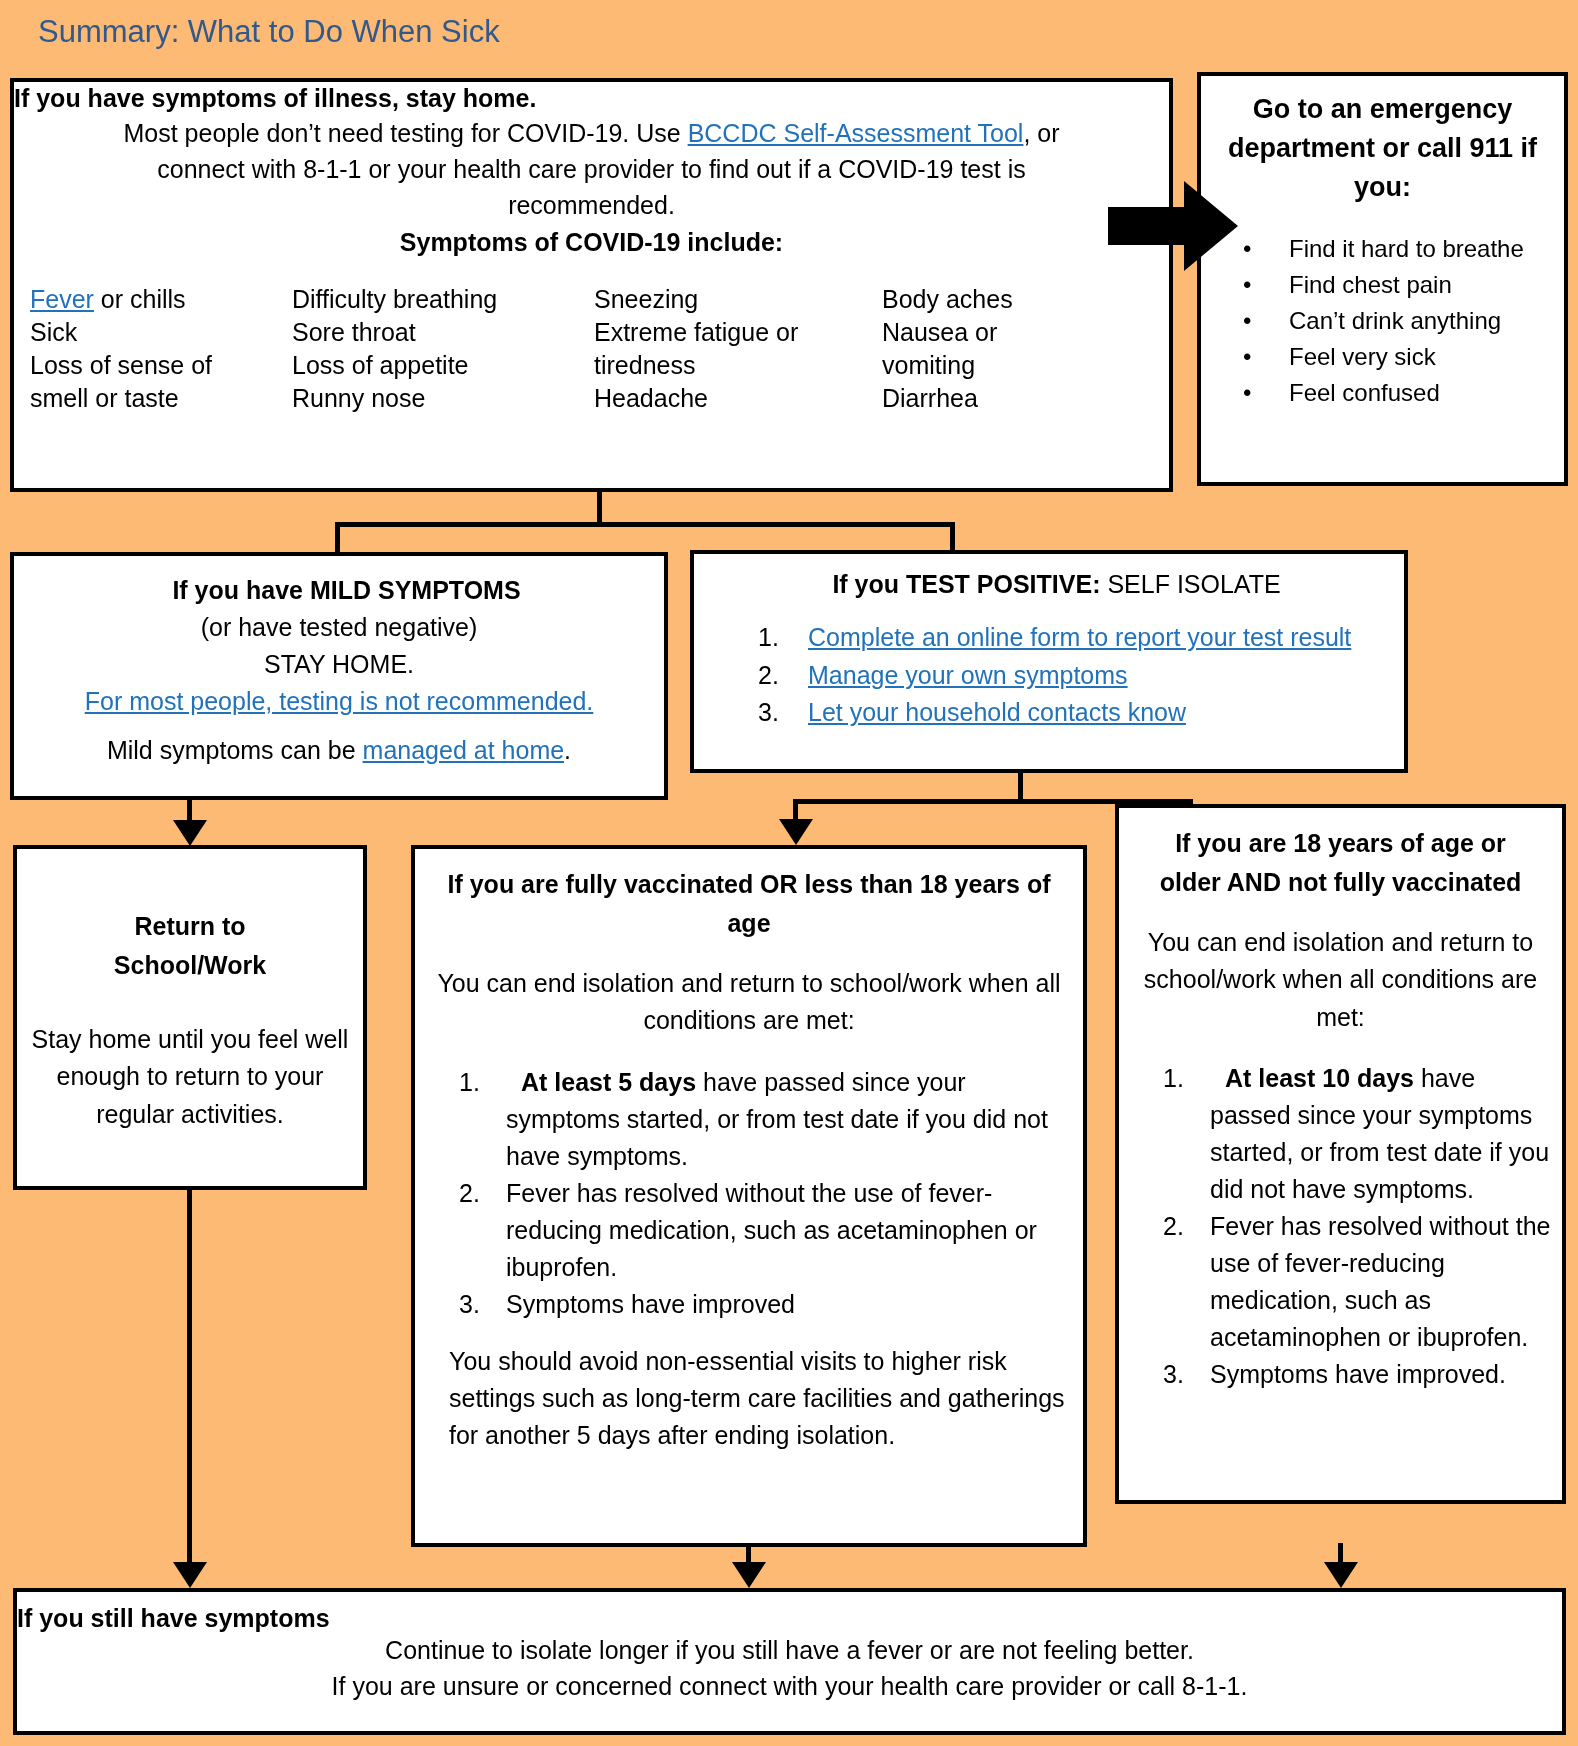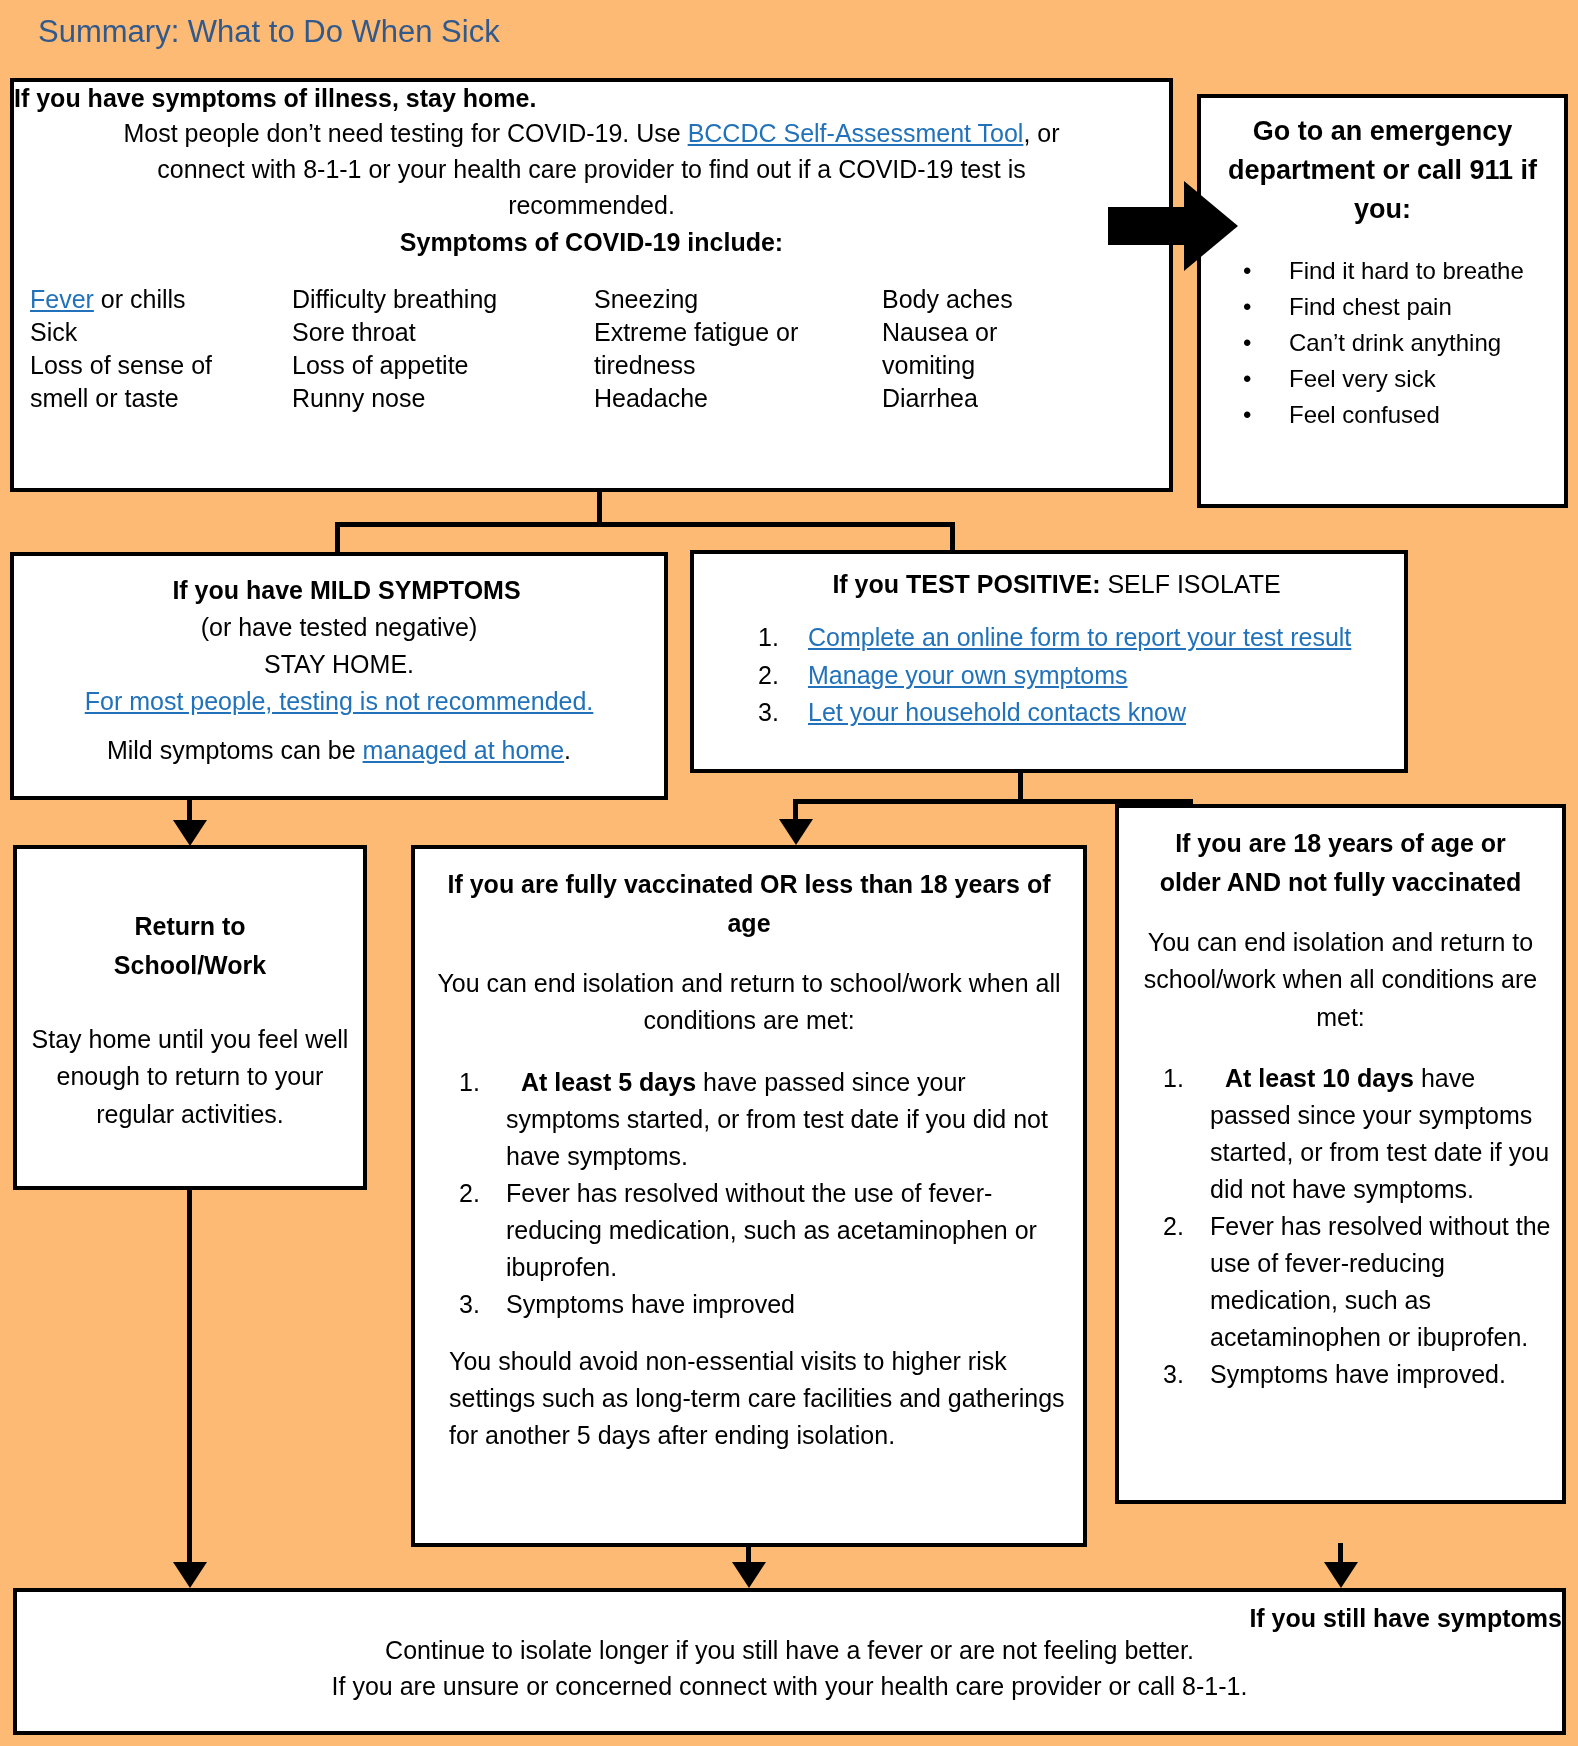--- a/index.html
+++ b/index.html
@@ -41,21 +41,21 @@
   
   .fg-title { margin: 16px 24px 0; font-weight: bold; text-align: center; line-height: 1.55; }
   .fg-intro { margin: 22px 20px 0; text-align: center; line-height: 1.5; }
   .fg-list { margin-top: 24px; }
   .f-row { display: flex; margin-left: 44px; margin-right: 16px; line-height: 1.48; }
   .f-num { width: 47px; flex: none; }
   .f-text { flex: 1; }
   .f-footer { margin: 20px 14px 0 34px; line-height: 1.48; }
   .g-row { display: flex; margin-left: 44px; margin-right: 8px; line-height: 1.48; }
   
-  .h-title { margin-top: 12px; text-align: right; font-weight: bold; }
+  .h-title { margin-top: 12px; text-align: left; font-weight: bold; }
   .h-line { text-align: center; line-height: 1.42; }
   
   .bigarrow { position: absolute; left: 1108px; top: 181px; width: 130px; height: 90px; z-index: 3; }
   .bigarrow .tail { position: absolute; left: 0; top: 26px; width: 76px; height: 38px; background: #000; }
   .bigarrow .head { position: absolute; left: 76px; top: 0; width: 0; height: 0;
     border-top: 45px solid transparent; border-bottom: 45px solid transparent; border-left: 54px solid #000; }
 </style>
 </head>
 <body>
 
@@ -92,21 +92,21 @@
         <div>Diarrhea</div>
       </div>
     </div>
   </div>
 
   <div class="bigarrow">
     <div class="tail"></div>
     <div class="head"></div>
   </div>
 
-  <div class="box" style="left:1197px;top:94px;width:371px;height:414px;">
+  <div class="box" style="left:1197px;top:72px;width:371px;height:414px;">
     <div class="b-title">Go to an emergency department or call 911 if you:</div>
     <div class="b-list">
       <div class="b-row">
           <span class="b-dot">•</span>
           <span>Find it hard to breathe</span>
         </div>
       <div class="b-row">
           <span class="b-dot">•</span>
           <span>Find chest pain</span>
         </div>

